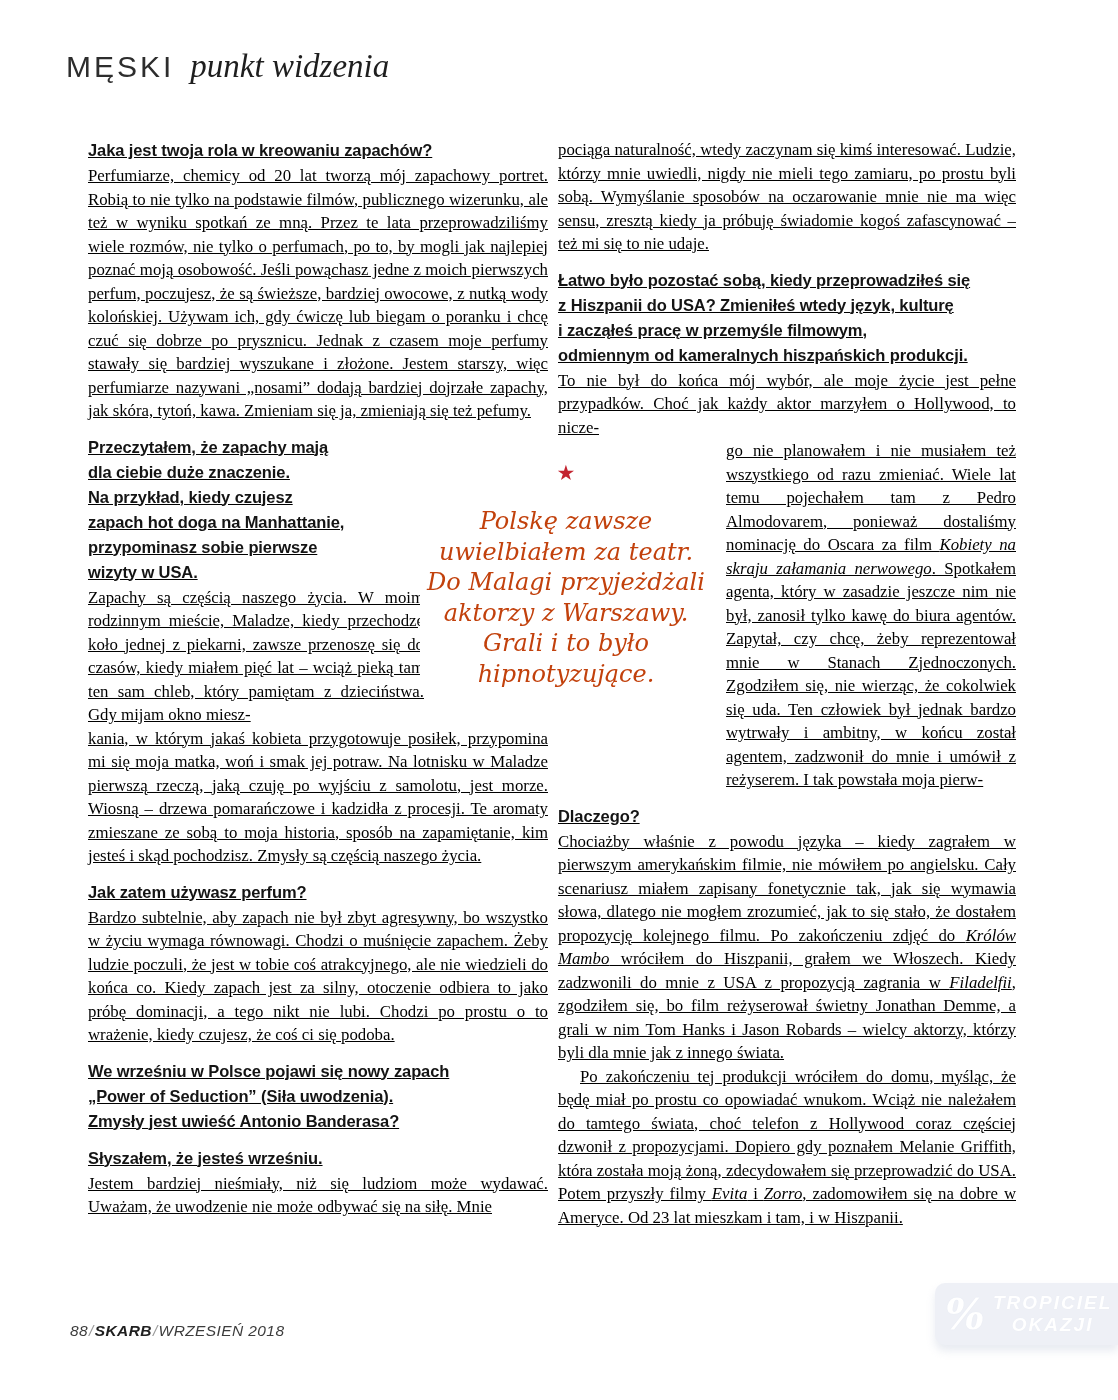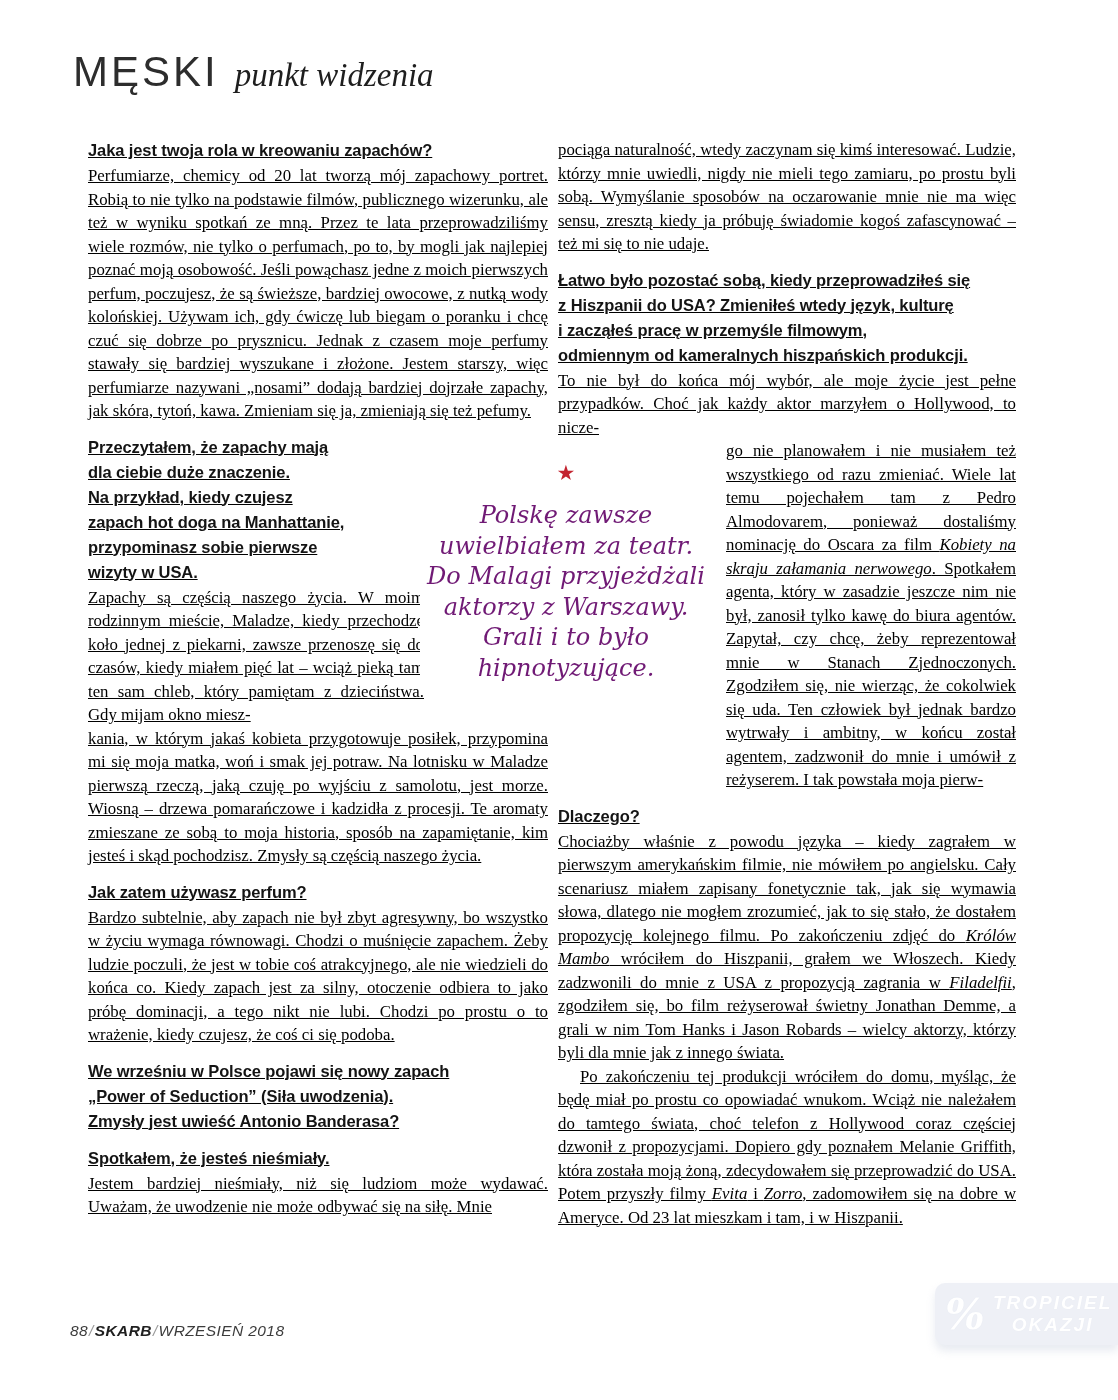--- a/index.html
+++ b/index.html
@@ -5,21 +5,21 @@
   html,body { margin:0; padding:0; background:#e8e8e8; }
   .page {
     position:relative; width:1118px; height:1400px;
     background:#ffffff; margin:0 auto; overflow:hidden;
     font-family:"Liberation Serif", serif;
   }
   
   .header { position:absolute; left:66px; top:48px; display:flex; align-items:baseline; gap:16px; }
   .brand {
     font-family:"Liberation Sans", sans-serif; font-weight:400;
-    font-size:42px; letter-spacing:3px; color:#2d2d2d;margin-left:7px;
+    font-size:30px; letter-spacing:3px; color:#2d2d2d;
   }
   .subtitle {
     font-family:Liberation Serif, serif; font-style:italic;
     font-size:33px; color:#1e1e1e;
   }
   
   .col { position:absolute; top:138px;text-decoration:underline; }
   .col-left  { left:88px;  width:460px; }
   .col-right { left:558px; width:458px; }
   .q {
@@ -34,22 +34,22 @@
   }
   .body i { font-style:italic; }
   .narrow-left { width:336px; }
   .narrow-right { margin-left:168px; width:290px; }
   .indent { text-indent:22px; }
   
   .pull-quote { position:absolute; left:420px; top:462px; width:292px; text-align:center; background:#fff; }
   .pq-star { font-size:21px; line-height:22px; }
   .pq-text {
     font-family:"DejaVu Serif", serif; font-style:italic;
-    font-size:24px; line-height:30.5px; color:#701a75;
-    white-space:pre-line; margin-top:16px;
+    font-size:24px; line-height:30.5px; color:#c2410c;
+    white-space:pre-line; margin-top:22px;
   }
   
   .footer {
     position:absolute; left:70px; top:1322px;
     font-family:"Liberation Sans", sans-serif; font-size:15.5px;
     color:#3c3c3c; letter-spacing:0.4px;font-style:italic;
   }
   .footer .sep { color:#9a9a9a; padding:0 1px; font-weight:400; }
   .footer .mag { font-weight:700; color:#202020; }
   
@@ -93,21 +93,21 @@
     <p class="body narrow-left">Zapachy są częścią naszego życia. W moim rodzinnym mieście, Maladze, kiedy przechodzę koło jednej z piekarni, zawsze przenoszę się do czasów, kiedy miałem pięć lat – wciąż pieką tam ten sam chleb, który pamiętam z dzieciństwa. Gdy mijam okno miesz-</p>
     <p class="body">kania, w którym jakaś kobieta przygotowuje posiłek, przypomina mi się moja matka, woń i smak jej potraw. Na lotnisku w Maladze pierwszą rzeczą, jaką czuję po wyjściu z samolotu, jest morze. Wiosną – drzewa pomarańczowe i kadzidła z procesji. Te aromaty zmieszane ze sobą to moja historia, sposób na zapamiętanie, kim jesteś i skąd pochodzisz. Zmysły są częścią naszego życia.</p>
 
     <h3 class="q">Jak zatem używasz perfum?</h3>
     <p class="body">Bardzo subtelnie, aby zapach nie był zbyt agresywny, bo wszystko w życiu wymaga równowagi. Chodzi o muśnięcie zapachem. Żeby ludzie poczuli, że jest w tobie coś atrakcyjnego, ale nie wiedzieli do końca co. Kiedy zapach jest za silny, otoczenie odbiera to jako próbę dominacji, a tego nikt nie lubi. Chodzi po prostu o to wrażenie, kiedy czujesz, że coś ci się podoba.</p>
 
     <h3 class="q">We wrześniu w Polsce pojawi się nowy zapach
 „Power of Seduction” (Siła uwodzenia).
 Zmysły jest uwieść Antonio Banderasa?</h3>
 
-    <h3 class="q">Spotkałem, że jesteś nieśmiały.</h3>
+    <h3 class="q">Słyszałem, że jesteś wrześniu.</h3>
     <p class="body">Jestem bardziej nieśmiały, niż się ludziom może wydawać. Uważam, że uwodzenie nie może odbywać się na siłę. Mnie</p>
   </div>
 
   <div class="pull-quote">
     <div class="pq-star" style="color:#c32430;">★</div>
     <div class="pq-text">Polskę zawsze
 uwielbiałem za teatr.
 Do Malagi przyjeżdżali
 aktorzy z Warszawy.
 Grali i to było

